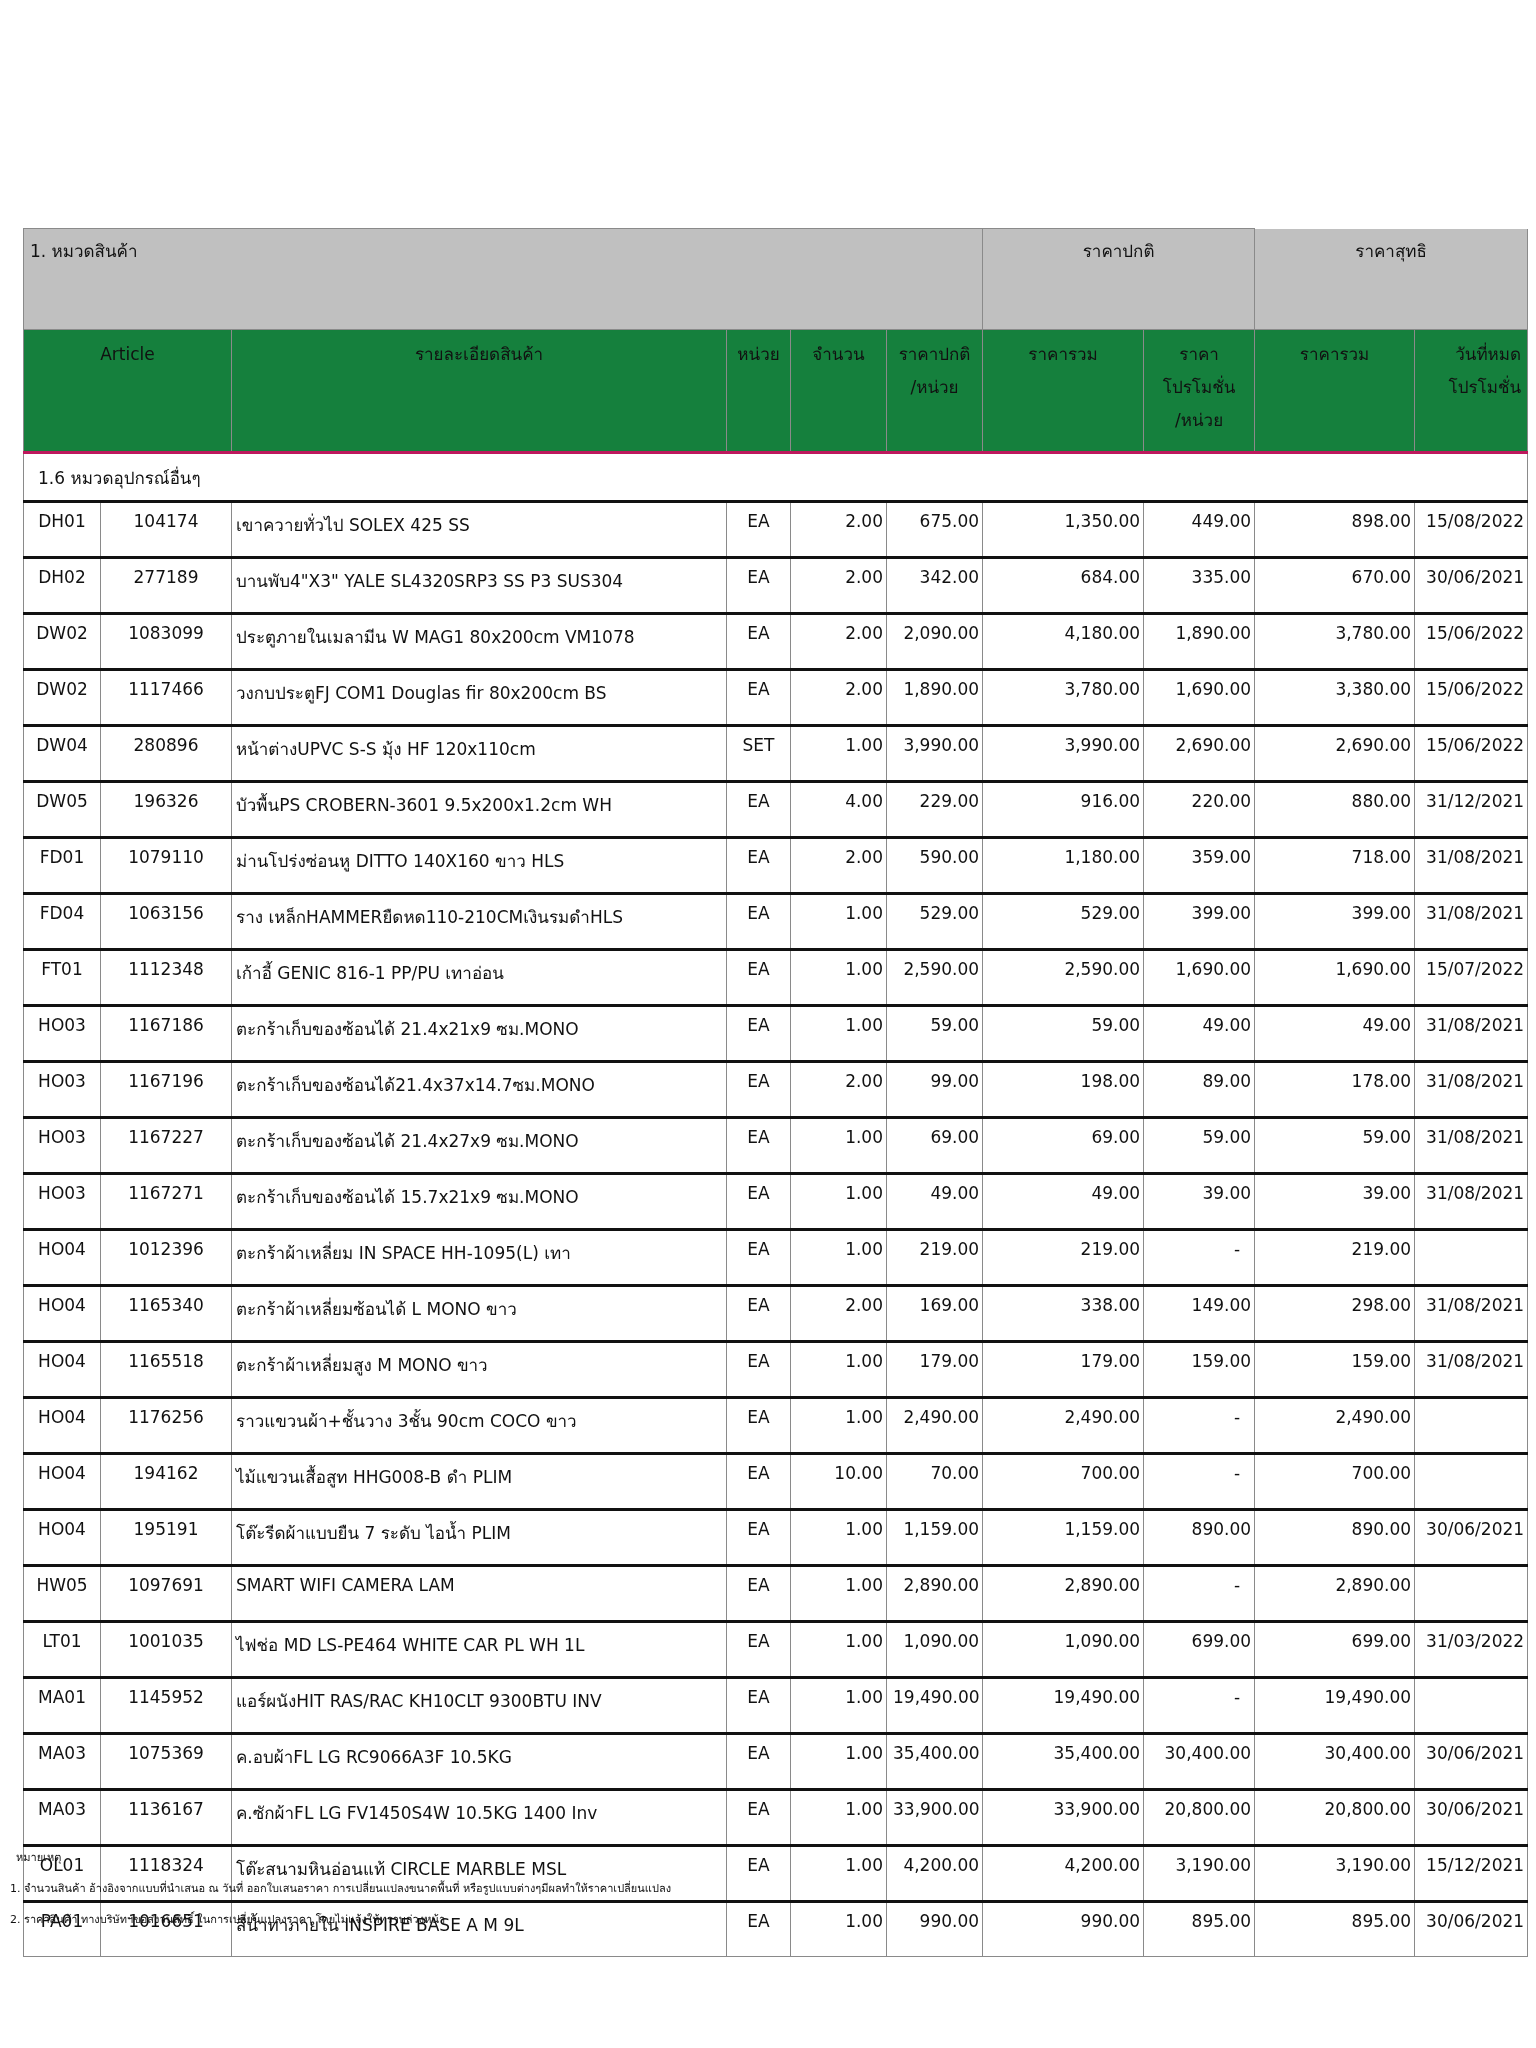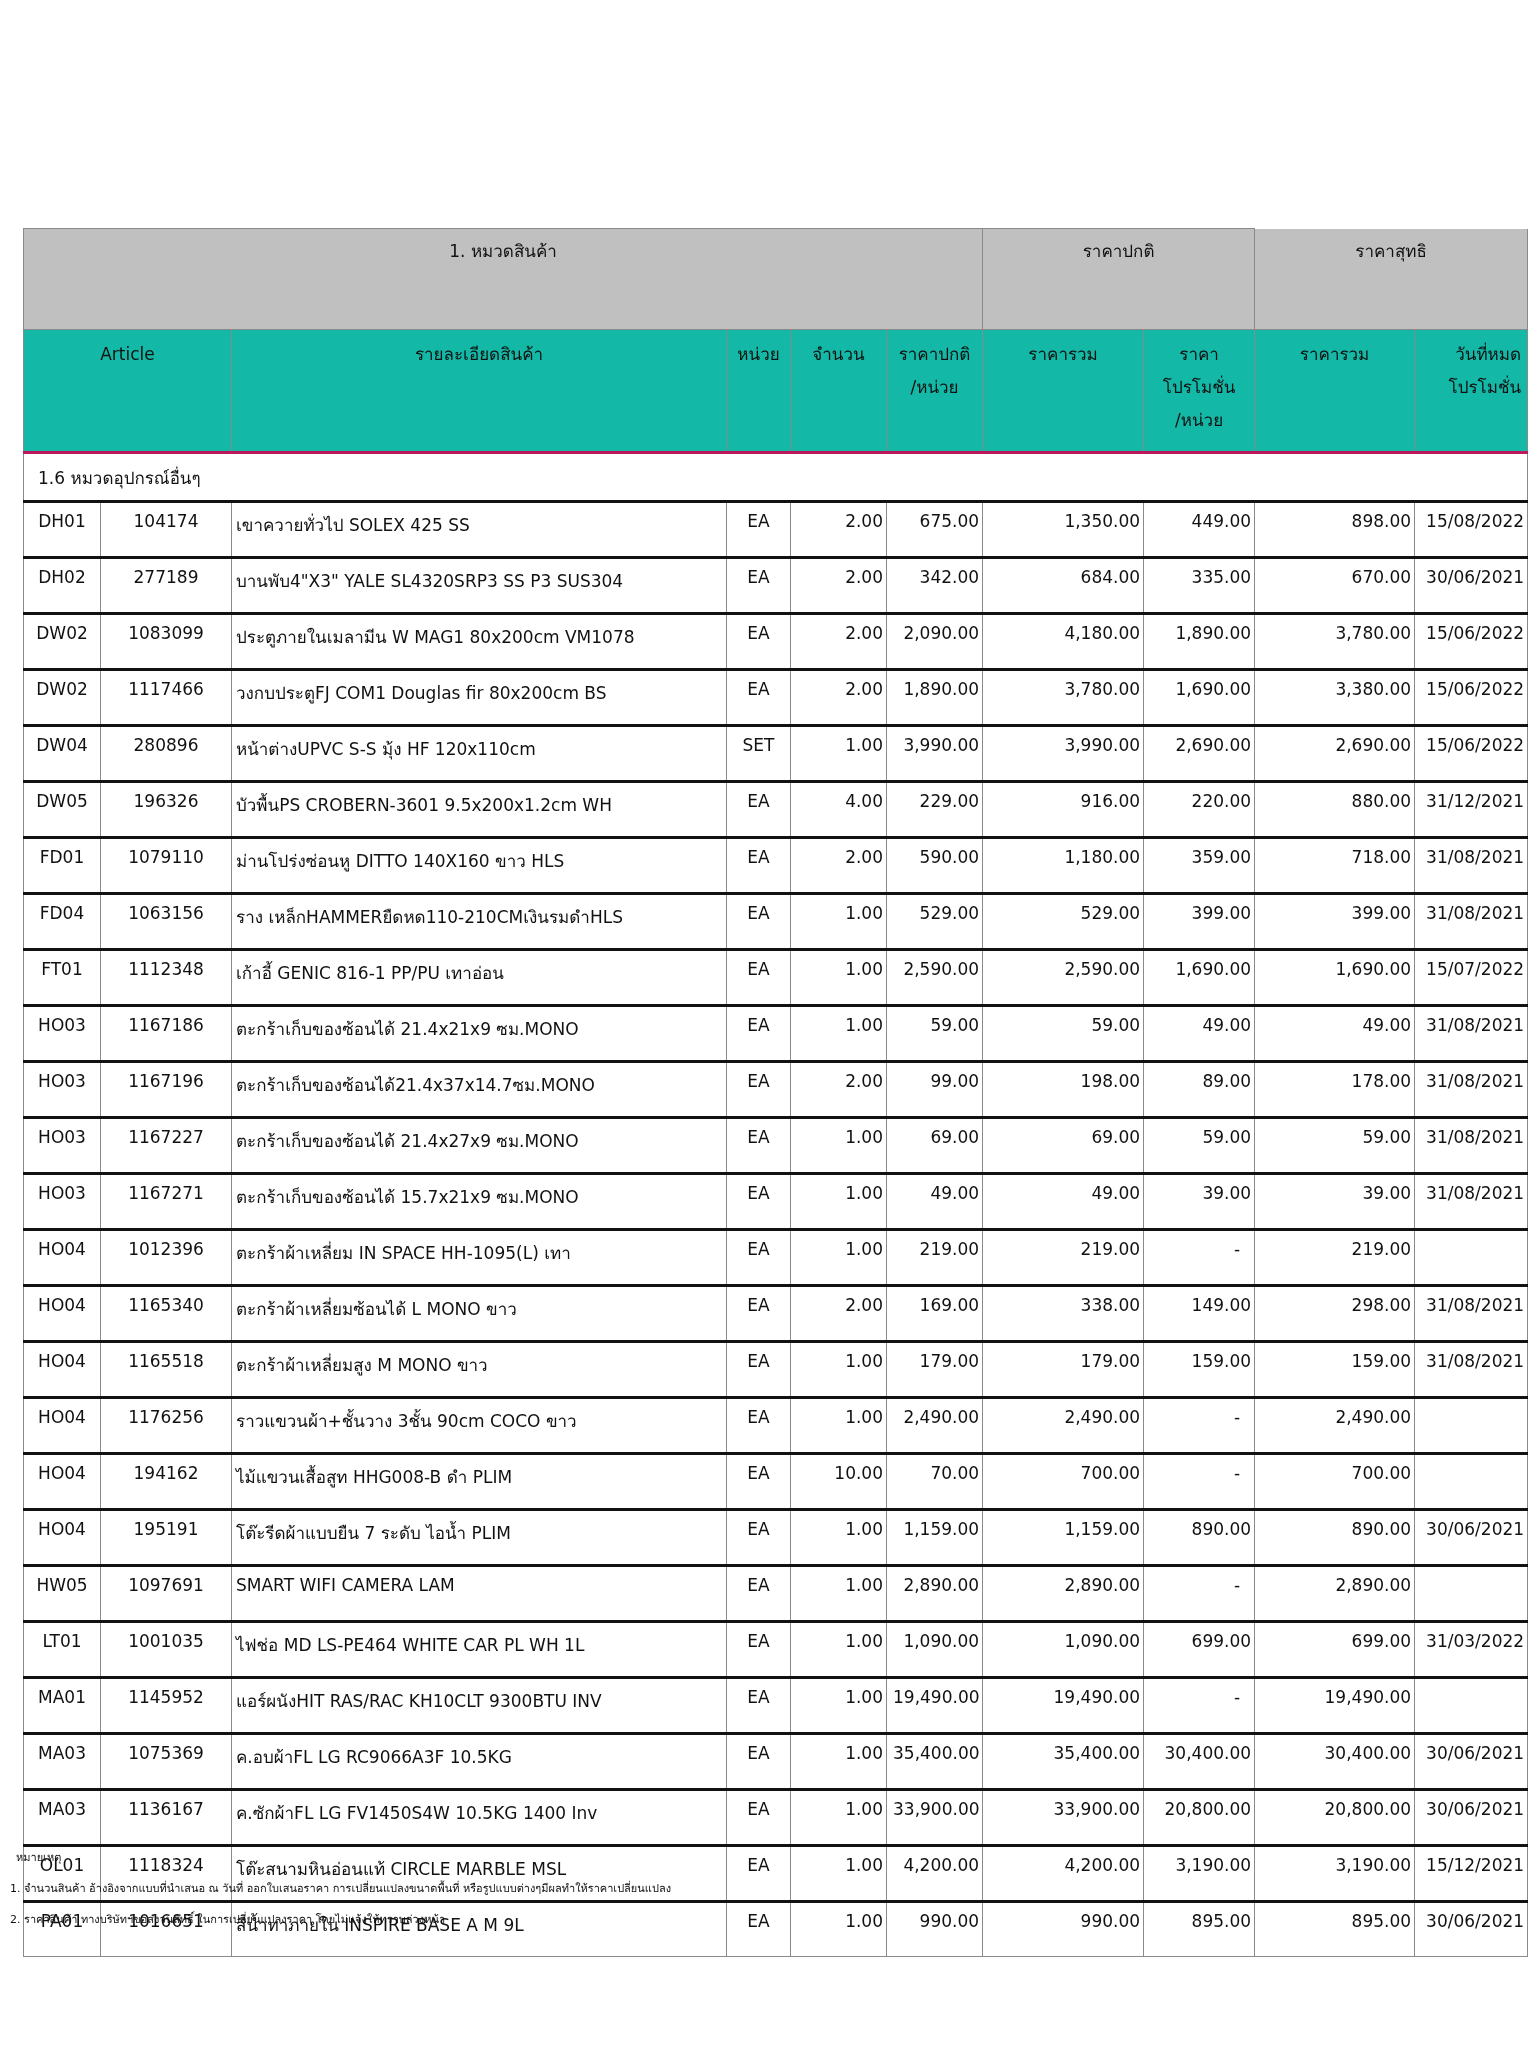--- a/index.html
+++ b/index.html
@@ -1,23 +1,23 @@
 <!DOCTYPE html>
 <html><head>
 <meta charset="utf-8">
 <style>
   html, body { margin: 0; padding: 0; background: #ffffff; }
   body { width: 1536px; height: 2048px; position: relative; font-family: "DejaVu Sans", "Liberation Sans", sans-serif; color: #111; }
   .sheet { position: absolute; left: 23px; top: 228px; width: 1504px; }
   table { border-collapse: collapse; table-layout: fixed; width: 1504px; font-size: 17px; }
   td, th { border: 1px solid #8a8a8a; padding: 0 6px; font-weight: normal; overflow: hidden; white-space: nowrap; }
   .band td { background: #c0c0c0; height: 92px; vertical-align: top; padding-top: 8px; }
-  .band .cat { padding-left: 6px; text-align: center; }
+  .band .cat { padding-left: 6px; text-align: left; }
   .band .grp { text-align: center; }
-  .colhead th { height: 113px; vertical-align: top; padding-top: 8px; text-align: center; line-height: 33px; background: #14b8a6; }
+  .colhead th { height: 113px; vertical-align: top; padding-top: 8px; text-align: center; line-height: 33px; background: #15803d; }
   .colhead th.right { text-align: right; }
   .section td { height: 46px; border-top: 3px solid #be185d; padding-left: 14px; text-align: left; vertical-align: middle; }
   .row td { height: 45px; border-top: 3px solid #111; vertical-align: top; padding-top: 8px; }
   .row td.c { text-align: center; }
   .row td.l { text-align: left; padding-left: 4px; }
   .row td.r { text-align: right; padding-right: 3px; }
   .row td.dash { text-align: right; padding-right: 14px; }
   .row:last-child td { border-bottom: 1px solid #8a8a8a; }
   .notes { position: absolute; left: 10px; top: 1842px; font-size: 11px; line-height: 31px; }
   .notes .title { padding-left: 6px; }

